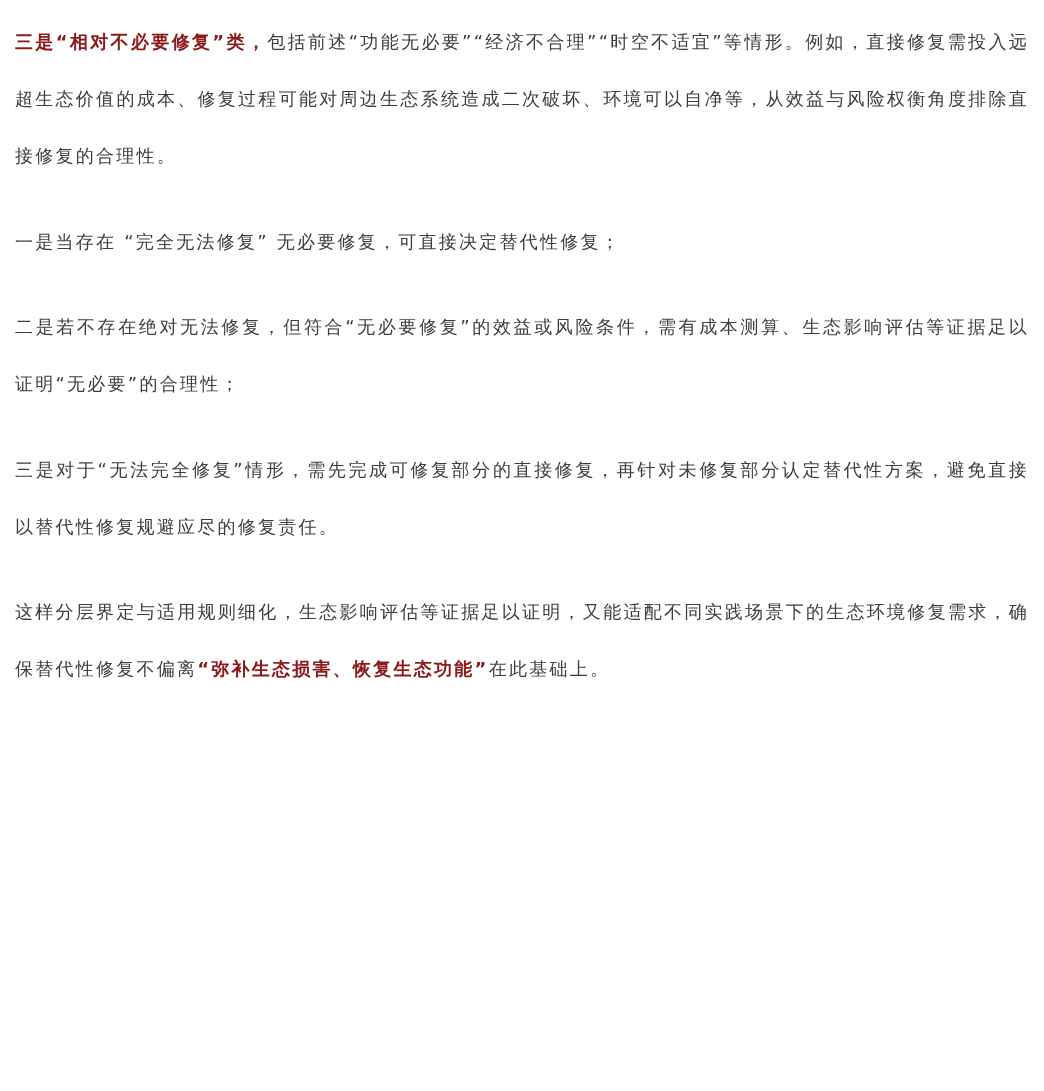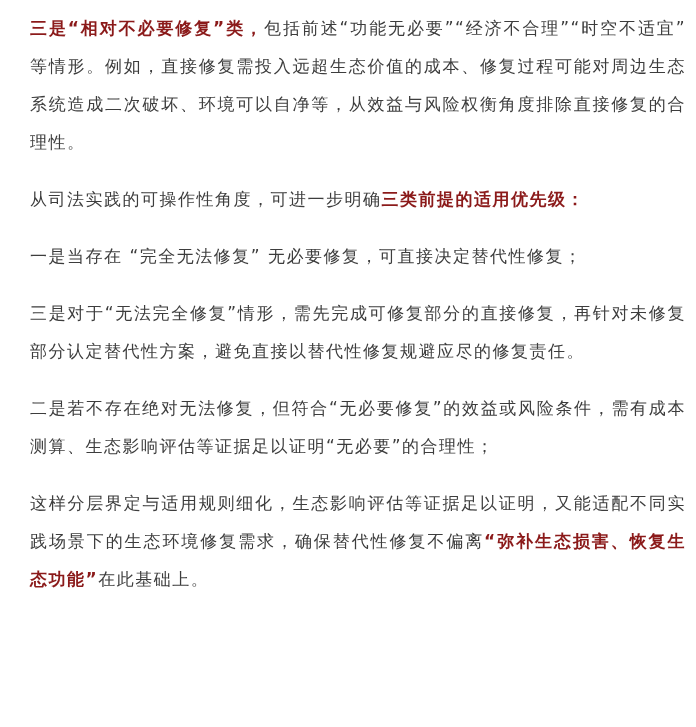--- a/index.html
+++ b/index.html
@@ -12,41 +12,39 @@
     background: var(--bg);
     font-family: "DejaVu Sans", "Liberation Sans", sans-serif;
   }
   .article {
     width: 696px;
     min-height: 727px;
     background: var(--bg);
     padding: 9px 10px 10px 10px;
   }
   .article p {
-    font-size: 17px;
+    font-size: 12px;
     line-height: 38px;
     letter-spacing: 1.5px;
     color: var(--body-text);
     text-align: justify;
     margin-bottom: 19px;
-    margin-left: 20px;
   }
   .article p:last-child { margin-bottom: 0; }
   .seg-normal {
     color: var(--body-text);
     font-weight: normal;
   }
   .seg-emphasis {
     color: var(--emphasis);
     font-weight: bold;
   }
 </style>
 </head>
 <body>
 
 <div class="article">
     <p><span class="seg-emphasis">三是“相对不必要修复”类，</span><span class="seg-normal">包括前述“功能无必要”“经济不合理”“时空不适宜”等情形。例如，直接修复需投入远超生态价值的成本、修复过程可能对周边生态系统造成二次破坏、环境可以自净等，从效益与风险权衡角度排除直接修复的合理性。</span></p>
-    <p><span class="seg-normal">从司法实践的可操作性角度，可进一步明确</span><span class="seg-emphasis">三类前提的适用优先级：</span></p>
     <p><span class="seg-normal">一是当存在 “完全无法修复” 无必要修复，可直接决定替代性修复；</span></p>
+    <p><span class="seg-normal">二是若不存在绝对无法修复，但符合“无必要修复”的效益或风险条件，需有成本测算、生态影响评估等证据足以证明“无必要”的合理性；</span></p>
     <p><span class="seg-normal">三是对于“无法完全修复”情形，需先完成可修复部分的直接修复，再针对未修复部分认定替代性方案，避免直接以替代性修复规避应尽的修复责任。</span></p>
-    <p><span class="seg-normal">二是若不存在绝对无法修复，但符合“无必要修复”的效益或风险条件，需有成本测算、生态影响评估等证据足以证明“无必要”的合理性；</span></p>
     <p><span class="seg-normal">这样分层界定与适用规则细化，生态影响评估等证据足以证明，又能适配不同实践场景下的生态环境修复需求，确保替代性修复不偏离</span><span class="seg-emphasis">“弥补生态损害、恢复生态功能”</span><span class="seg-normal">在此基础上。</span></p>
   </div>
 
 </body></html>

